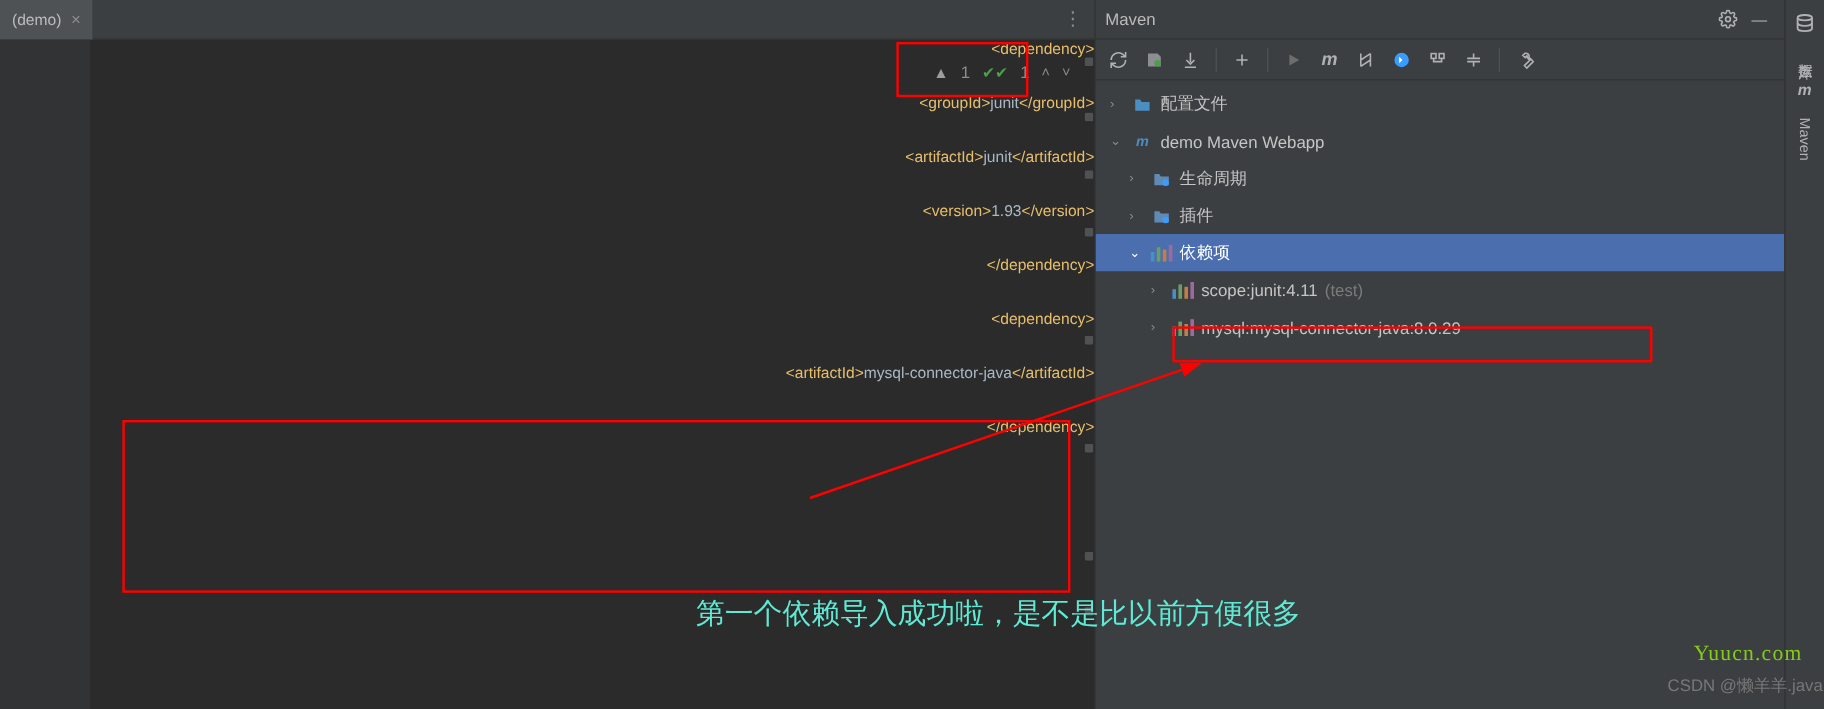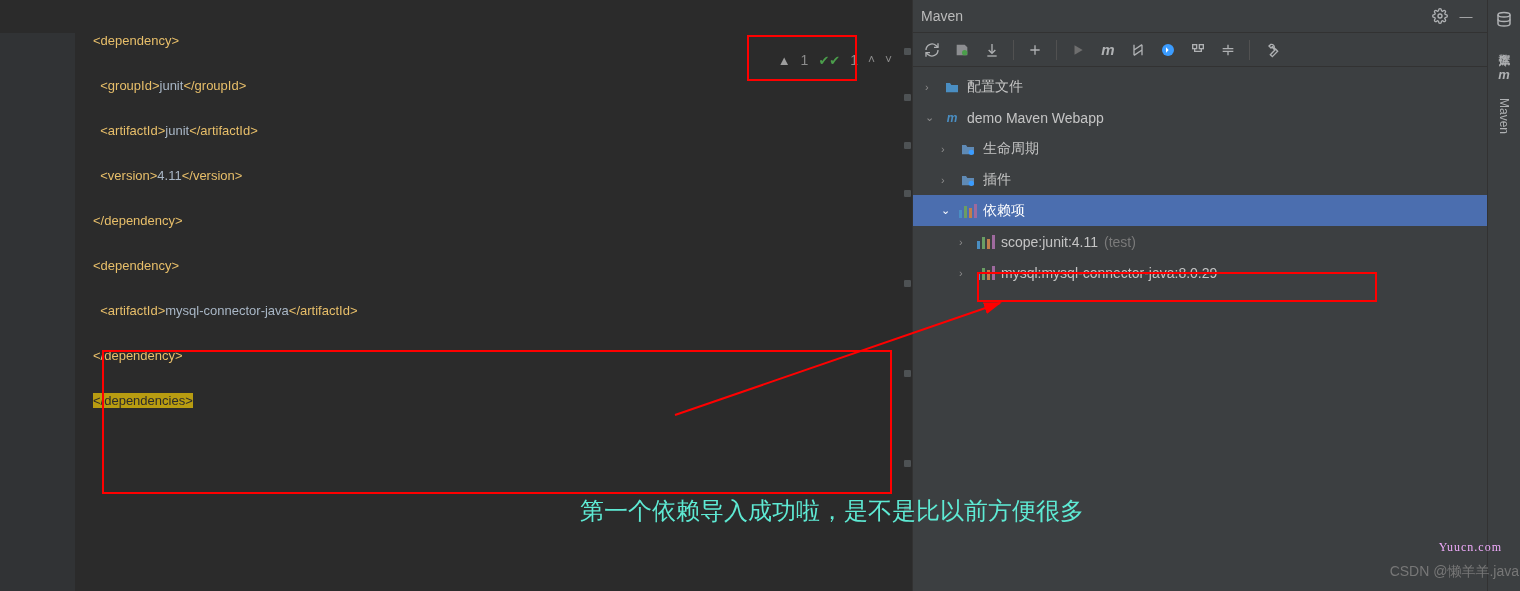--- a/index.html
+++ b/index.html
@@ -14,21 +14,21 @@
   .maven-pane { flex: 1; background: #3c3f41; border-left: 1px solid #323232; display: flex; flex-direction: column; }
   .side-rail { width: 33px; background: #3c3f41; border-left: 1px solid #323232; display: flex; flex-direction: column; align-items: center; }
 
   
   .tab-bar { height: 33px; background: #3c3f41; display: flex; align-items: center; border-bottom: 1px solid #323232; }
   .tab { height: 33px; background: #4e5254; display: flex; align-items: center; padding: 0 10px; gap: 8px; color: #bbb; }
   .tab .close { color: #8c8c8c; font-size: 14px; }
   .tab-bar .spacer { flex: 1; }
   .tab-bar .more { color: #8c8c8c; padding: 0 10px; font-size: 16px; }
   .gutter { position: absolute; left: 0; top: 33px; bottom: 0; width: 75px; background: #313335; }
-  .code { position: absolute; left: 75px; top: 33px; right: 0; }
+  .code { position: absolute; left: 75px; top: 33px; right: 0; text-align: right; }
   .code .ln { white-space: pre; padding-left: 18px; height: 45px; }
   .t { color: #e8bf6a; } 
   .txt { color: #a9b7c6; }
   .selEnd { background: #b89c11; color:#2b2b2b; }
 
   
   .insp-bar { position: absolute; top: 45px; right: 12px; height: 30px; display: flex; align-items: center; gap: 10px; padding: 0 8px; }
   .insp-bar .warn-ico { color: #9e9e9e; }
   .insp-bar .ok-ico { color: #4b9e4b; }
   .insp-bar .cnt { color: #8c8c8c; font-size: 14px; }
@@ -57,54 +57,61 @@
   .indent1 { padding-left:28px; }
   .indent2 { padding-left:46px; }
   .muted { color:#7a7a7a; }
   .ico { width:18px; height:18px; display:inline-flex; align-items:center; justify-content:center; }
 
   
   .rail-ico { width:24px; height:24px; margin:8px 0; color:#afb1b3; display:flex; align-items:center; justify-content:center; }
   .rail-text { writing-mode: vertical-rl; color:#afb1b3; font-size:12px; margin-top:4px; }
 
   
-  .wm1 { position:absolute; right:18px; bottom:36px; color:#f0abfc; font-size:12px; font-family: Georgia, serif; letter-spacing:1px; }
+  .wm1 { position:absolute; right:18px; bottom:36px; color:#84cc16; font-size:18px; font-family: Georgia, serif; letter-spacing:1px; }
   .wm2 { position:absolute; right:1px; bottom:10px; color:#777; font-size:14px; }
 
   
   .mark-strip { position:absolute; right:0; top:33px; width:10px; bottom:0; }
   .bump { position:absolute; right:0; width:9px; height:9px; background:#4e5254; border:1px solid #2b2b2b; border-radius:2px; }
 
   
   .bars { display:inline-flex; gap:2px; align-items:flex-end; height:14px; }
   .bars span { width:3px; background:#6a9e64; }
   .bars span:nth-child(1){height:8px;background:#4a8ec2;}
   .bars span:nth-child(2){height:12px;background:#6a9e64;}
   .bars span:nth-child(3){height:10px;background:#c27e4a;}
   .bars span:nth-child(4){height:14px;background:#9e6a9e;}
 </style>
 </head>
 <body>
 
 <div class="layout">
 
   <div class="editor-pane">
+    <div class="tab-bar">
+      <div class="tab">
+        <span>(demo)</span>
+        <span class="close">×</span>
+      </div>
+      <div class="spacer"></div>
+      <div class="more">⋮</div>
+    </div>
 
     <div class="gutter"></div>
 
     <div class="code">
       <div class="ln"><span class="t">&lt;dependency&gt;</span></div>
       <div class="ln">  <span class="t">&lt;groupId&gt;</span><span class="txt">junit</span><span class="t">&lt;/groupId&gt;</span></div>
       <div class="ln">  <span class="t">&lt;artifactId&gt;</span><span class="txt">junit</span><span class="t">&lt;/artifactId&gt;</span></div>
-      <div class="ln">  <span class="t">&lt;version&gt;</span><span class="txt">4.11</span><span class="t">&lt;/version&gt;</span></div>
+      <div class="ln">  <span class="t">&lt;version&gt;</span><span class="txt">1.93</span><span class="t">&lt;/version&gt;</span></div>
       <div class="ln"><span class="t">&lt;/dependency&gt;</span></div>
       <div class="ln"><span class="t">&lt;dependency&gt;</span></div>
       <div class="ln">  <span class="t">&lt;artifactId&gt;</span><span class="txt">mysql-connector-java</span><span class="t">&lt;/artifactId&gt;</span></div>
       <div class="ln"><span class="t">&lt;/dependency&gt;</span></div>
-      <div class="ln"><span class="t selEnd">&lt;/dependencies&gt;</span></div>
     </div>
 
     <div class="insp-bar">
       <span class="warn-ico">▲</span>
       <span class="cnt">1</span>
       <span class="ok-ico">✔✔</span>
       <span class="cnt">1</span>
       <span class="chev">˄</span>
       <span class="chev">˅</span>
     </div>

